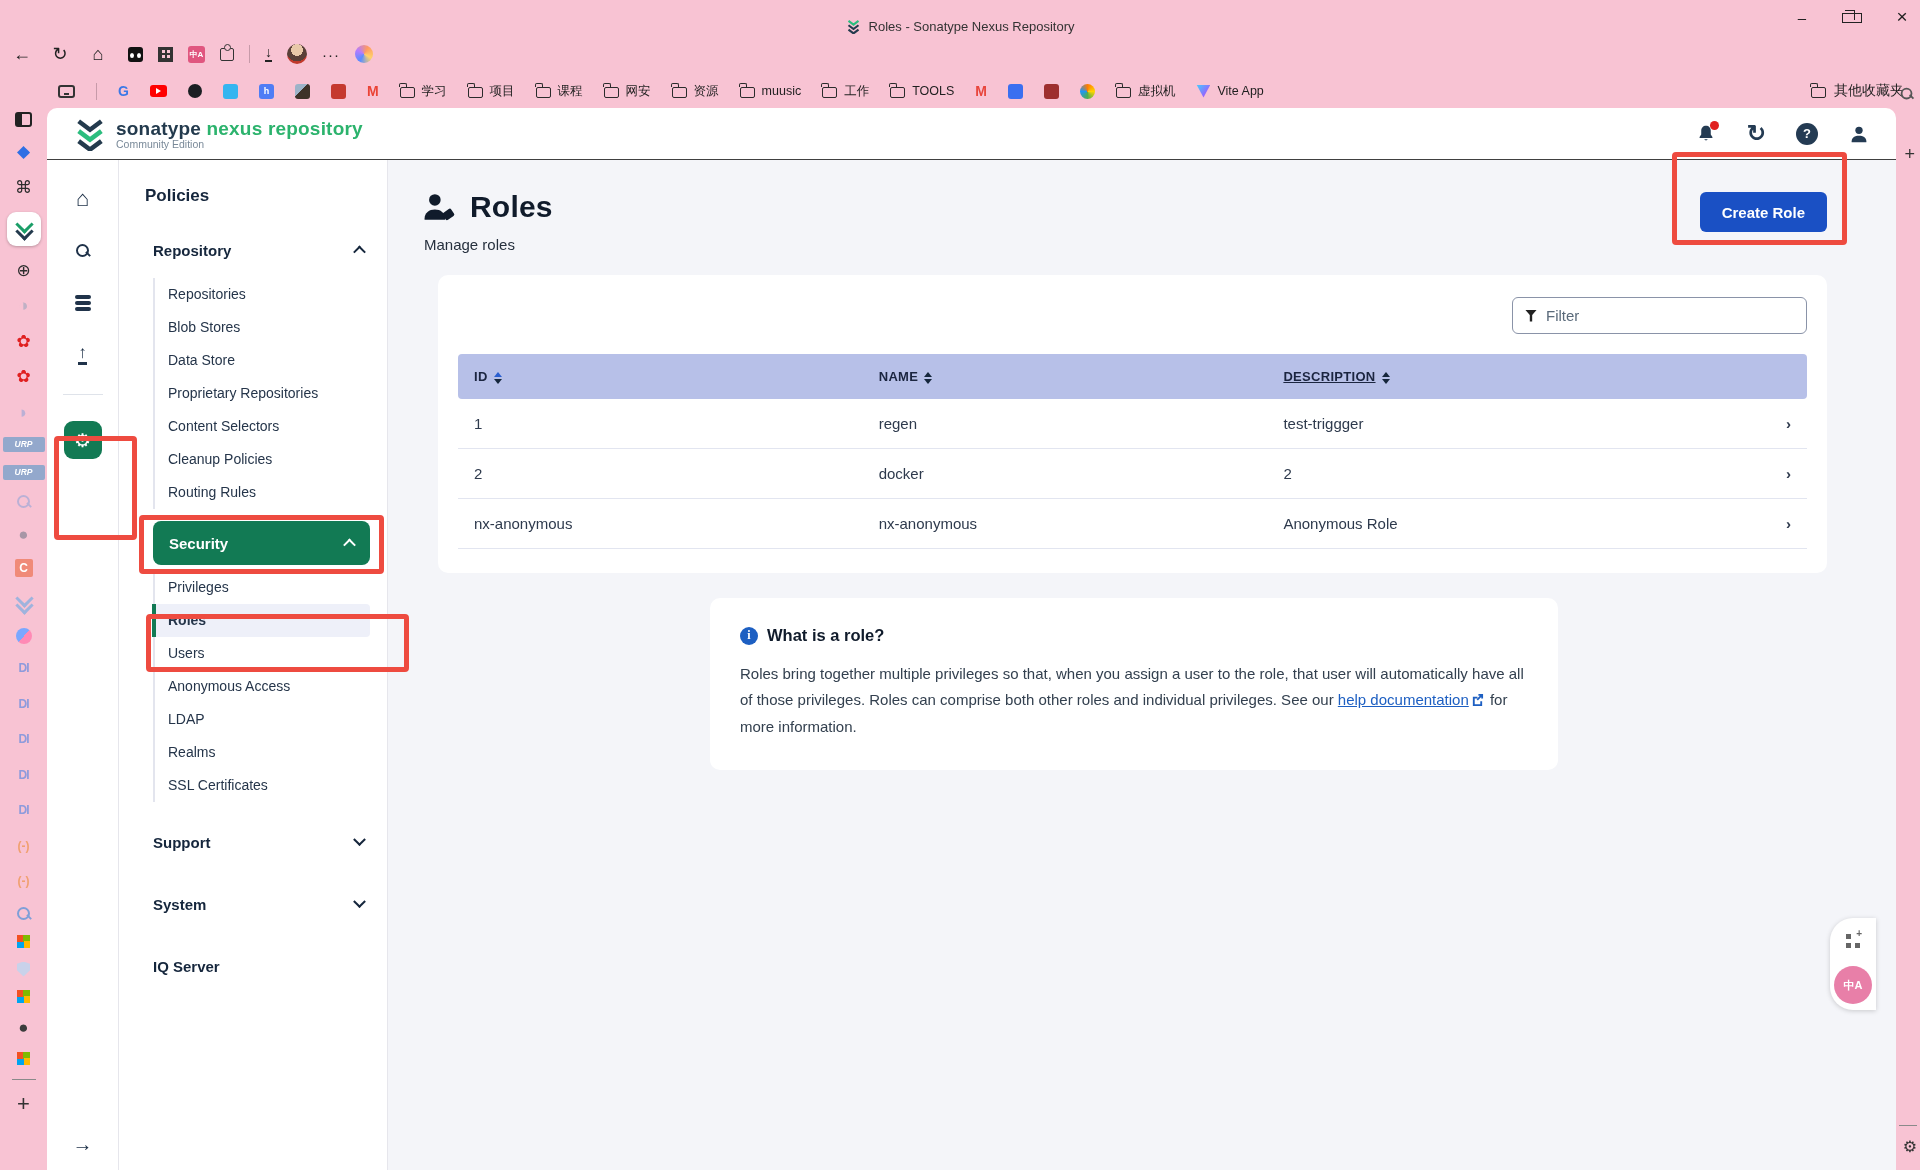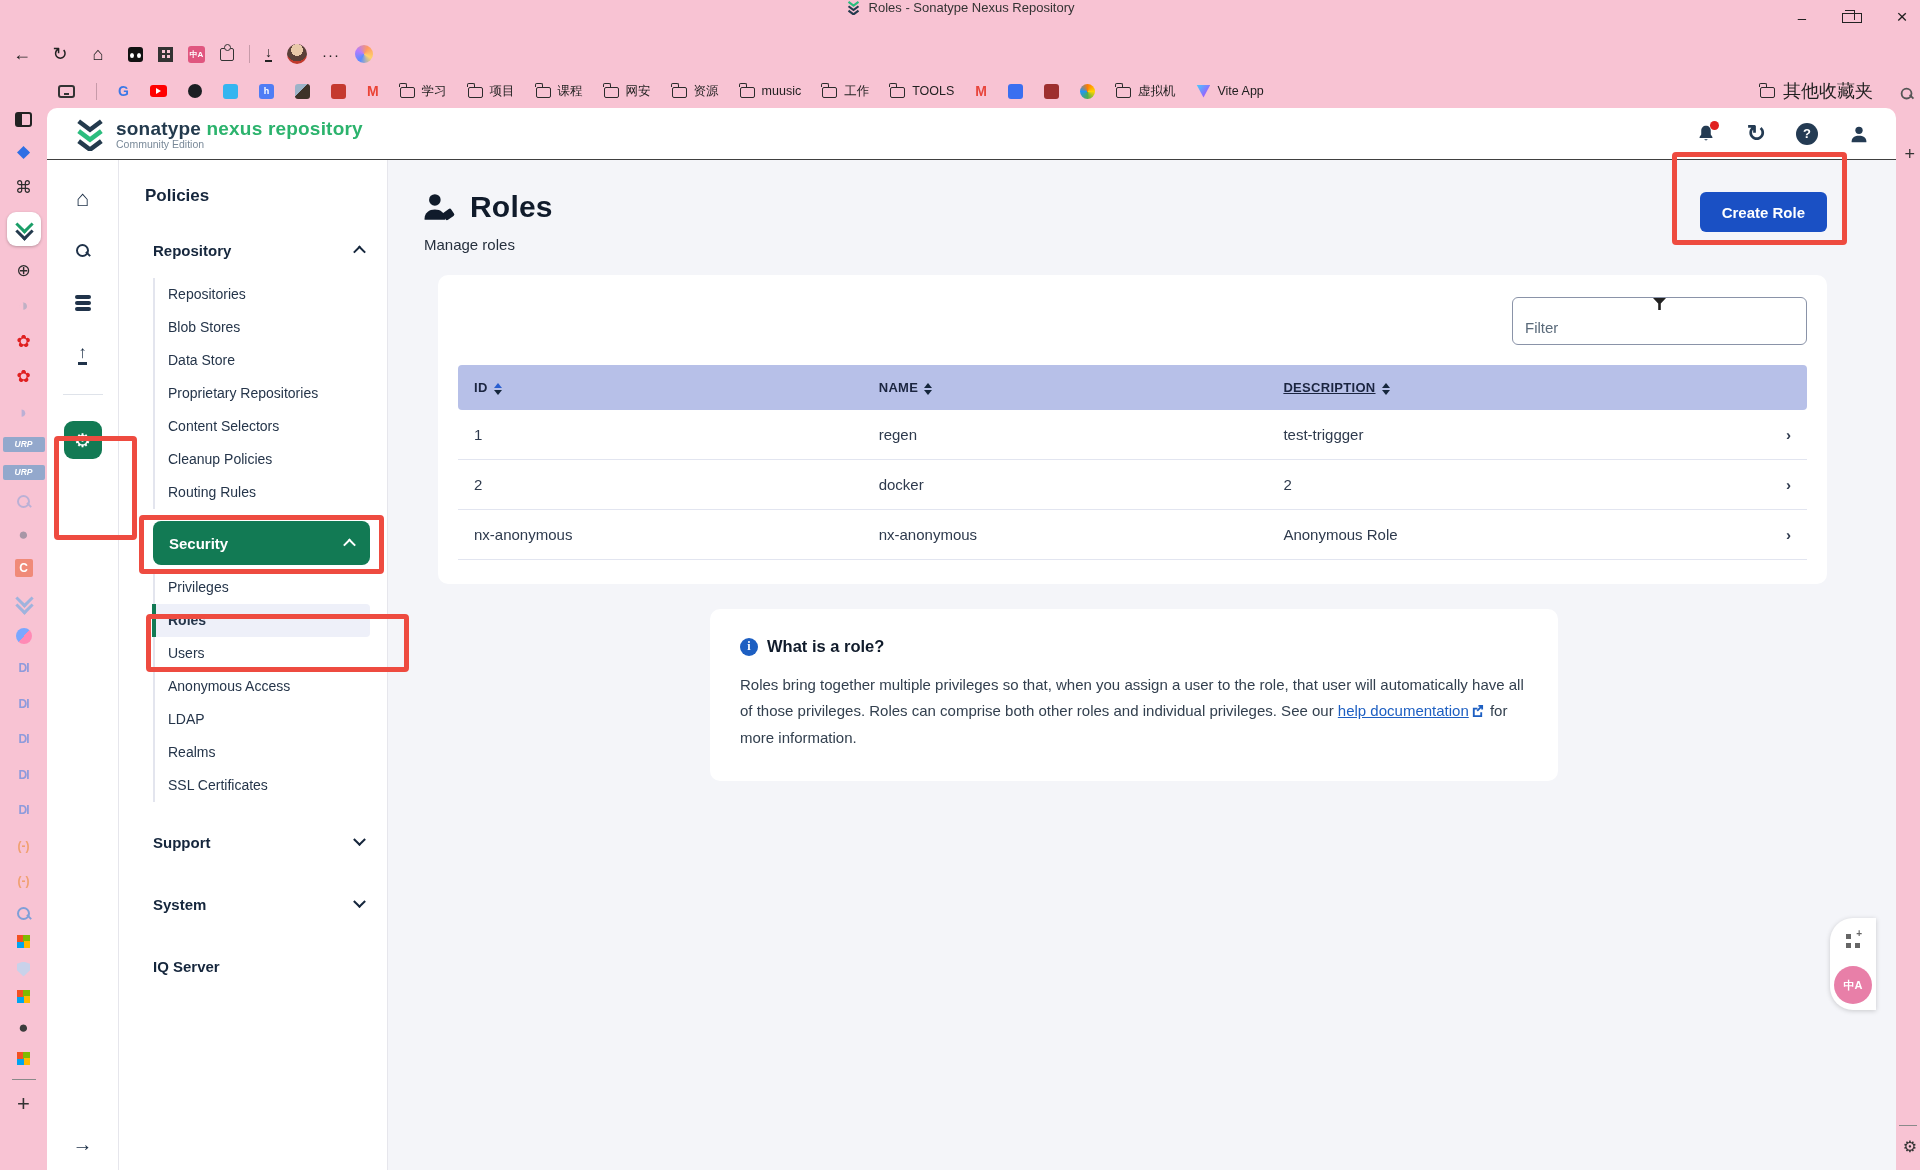--- a/index.html
+++ b/index.html
@@ -1,21 +1,21 @@
 <!DOCTYPE html>
 <html><head>
 <meta charset="utf-8">
 <style>
   * { margin:0; padding:0; box-sizing:border-box; }
   html,body { width:1920px; height:1170px; }
   body { font-family:"Liberation Sans", sans-serif; }
   .screen { position:relative; width:1920px; height:1170px; background:#f8c3d3; overflow:hidden; }
 
   
-  .titlebar { position:absolute; left:0; top:0; width:1920px; height:34px; display:flex; align-items:flex-start; justify-content:center; }
+  .titlebar { position:absolute; left:0; top:0; width:1920px; height:34px; display:flex; align-items:flex-end; justify-content:center; }
   .title-center { display:flex; align-items:center; gap:8px; font-size:13px; color:#333; }
   .win-controls { position:absolute; right:8px; top:0; height:34px; display:flex; align-items:center; gap:30px; color:#222; }
   .win-controls span { font-size:15px; width:20px; text-align:center; cursor:default; }
   .i-restore { position:relative; width:10px; height:10px; border:1.5px solid #222; display:inline-block; }
   .i-restore::before { content:""; position:absolute; left:2px; top:-4px; width:9px; height:9px; border:1.5px solid #222; border-left:none; border-bottom:none; }
 
   .toolbar { position:absolute; left:0; top:34px; width:1920px; height:40px; display:flex; align-items:center; padding:0 10px; gap:14px; }
   .tb-ic { font-size:18px; color:#222; width:24px; text-align:center; }
   .addr { flex:0 0 auto; width:1480px; height:30px; background:#fff; border-radius:15px; display:flex; align-items:center; padding:0 14px; gap:8px; font-size:13px; color:#222; }
   .warn-tri { width:0; height:0; border-left:6px solid transparent; border-right:6px solid transparent; border-bottom:10px solid #555; }
@@ -130,21 +130,21 @@
   .sub-item.selected { background:#eef0f9; border-left:4px solid #127a54; margin-left:-3px; padding-left:12px; font-weight:700; border-radius:0 4px 4px 0; }
   .sec-gap { margin-top:18px; }
 
   .main { flex:1; background:#f4f5f9; position:relative; }
   .main-head { display:flex; align-items:center; gap:12px; margin:30px 0 0 34px; }
   .main-head svg { flex:0 0 auto; }
   .main-title { font-size:30px; font-weight:800; color:#101b2b; letter-spacing:.2px; }
   .subtitle { margin:12px 0 0 36px; font-size:15px; color:#26303e; }
   .create-btn { position:absolute; top:32px; right:69px; height:40px; padding:0 22px; background:#1a50c4; color:#fff; font-size:15px; font-weight:700; border:none; border-radius:6px; font-family:inherit; }
   .card { margin:22px 69px 0 50px; background:#fff; border-radius:10px; padding:22px 20px 24px; display:flex; flex-direction:column; }
-  .filter-box { margin-left:auto; width:295px; height:48px; border:1px solid #8a93a8; border-radius:6px; display:flex; align-items:center; gap:9px; padding:0 12px; margin-bottom:20px; background:#fff;flex-direction:column; }
+  .filter-box { margin-left:auto; width:295px; height:37px; border:1px solid #8a93a8; border-radius:6px; display:flex; align-items:center; gap:9px; padding:0 12px; margin-bottom:20px; background:#fff; }
   .i-funnel { width:13px; height:12px; background:#222; clip-path:polygon(0 0,100% 0,60% 45%,60% 100%,40% 100%,40% 45%); }
   .filter-box input { border:none; outline:none; width:100%; font-size:15px; color:#333; font-family:inherit; }
   .filter-box input::placeholder { color:#5a6a7a; }
   table.roles { width:100%; border-collapse:collapse; }
   .roles th { background:#b7c0e8; text-align:left; font-size:13px; font-weight:700; color:#1b2540; letter-spacing:.3px; padding:15px 16px; }
   .roles th:first-child { border-radius:4px 0 0 4px; }
   .roles th:last-child { border-radius:0 4px 4px 0; }
   .sort { display:inline-flex; flex-direction:column; gap:2px; margin-left:6px; vertical-align:middle; }
   .sort i { width:0; height:0; border-left:4px solid transparent; border-right:4px solid transparent; display:block; }
   .sort .u { border-bottom:5px solid #15263c; }
@@ -334,21 +334,21 @@
       <span class="bm">
         <span class="bm-ic i-folder"></span>
         <span class="bm-label">虚拟机</span>
       </span>
 
       <span class="bm">
         <span class="bm-ic i-vite"></span>
         <span class="bm-label">Vite App</span>
       </span>
     </div>
-  <div class="other-fav" style="position:absolute;right:47px;top:74px;height:34px;font-size:18px;color:#1f1f1f;">
+  <div class="other-fav" style="position:absolute;right:16px;top:74px;height:34px;font-size:14px;color:#1f1f1f;">
     <span class="i-folder"></span>
     <span>其他收藏夹</span>
   </div>
 
   <div class="left-rail">
 
       <span class="rail-item i-tabbar"></span>
 
       <span class="rail-item i-glyph" style="color: rgb(47, 111, 228);">◆</span>
 

